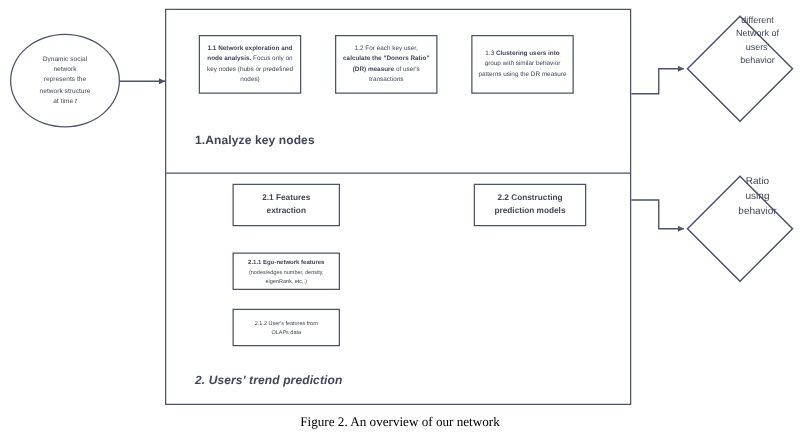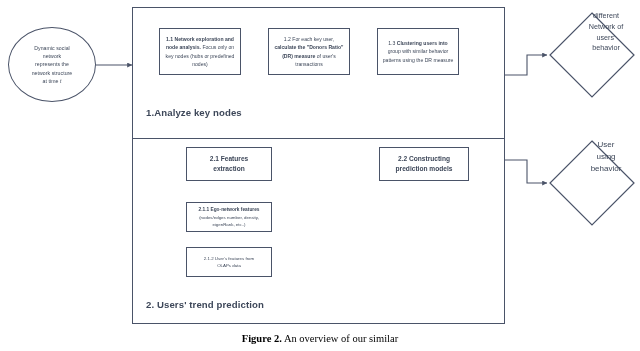--- a/index.html
+++ b/index.html
@@ -97,20 +97,21 @@
   }
 
   
   .section-label {
     position: absolute;
     font-size: 9.6px;
     font-weight: bold;
     color: #3d4759;
     letter-spacing: 0.1px;
     white-space: nowrap;
+    margin-left: 10px;
   }
 
   
   .diamond-wrap {
     position: absolute;
   }
   .diamond-wrap svg {
     position: absolute;
     left: 0; top: 0;
   }
@@ -136,21 +137,21 @@
     position: absolute;
     left: 0;
     top: 333px;
     width: 640px;
     text-align: center;
     font-family: "Liberation Serif", serif;
     font-size: 10.5px;
     color: #000000;
   }
   #figure-caption .cap-label {
-    font-weight: bold;
+    font-weight: normal;
   }
 </style>
 </head>
 <body>
 
 <div id="figure-root">
 
   <svg id="connectors" viewBox="0 0 640 351" width="640" height="351">
     <defs>
       <marker id="arrowhead" markerWidth="5" markerHeight="5" refX="4.4" refY="2.2" orient="auto">
@@ -227,21 +228,21 @@
     </div>
   </div>
 
   <div class="node step-box tiny" style="left:186px; top:247px; width:86px; height:30px;">
     <div class="txt">
       <span>2.1.2 User's features from</span><br>
       <span>OLAPs data</span>
     </div>
   </div>
 
-  <div class="section-label" style="left:146px; top:299px;">2. Users' trend prediction</div>
+  <div class="section-label" style="left:146px; top:299px;font-style:italic;">2. Users' trend prediction</div>
 
   <div class="diamond-wrap" style="left:548px; top:11px; width:88px; height:88px;">
     <svg width="88" height="88" viewBox="0 0 88 88">
       <polygon points="44,2 86,44 44,86 2,44" fill="#ffffff" stroke="#4a5368" stroke-width="1.2"></polygon>
     </svg>
     <div class="diamond-label small">
       <div>
         <span>different</span><br>
         <span>Network of</span><br>
         <span>users'</span><br>
@@ -249,25 +250,25 @@
       </div>
     </div>
   </div>
 
   <div class="diamond-wrap" style="left:548px; top:139px; width:88px; height:88px;">
     <svg width="88" height="88" viewBox="0 0 88 88">
       <polygon points="44,2 86,44 44,86 2,44" fill="#ffffff" stroke="#4a5368" stroke-width="1.2"></polygon>
     </svg>
     <div class="diamond-label">
       <div>
-        <span>User</span><br>
+        <span>Ratio</span><br>
         <span>using</span><br>
         <span>behavior</span>
       </div>
     </div>
   </div>
 
   <div id="figure-caption">
     <span class="cap-label">Figure 2.</span>
-    <span>An overview of our similar</span>
+    <span>An overview of our network</span>
   </div>
 
 </div>
 
 </body></html>

